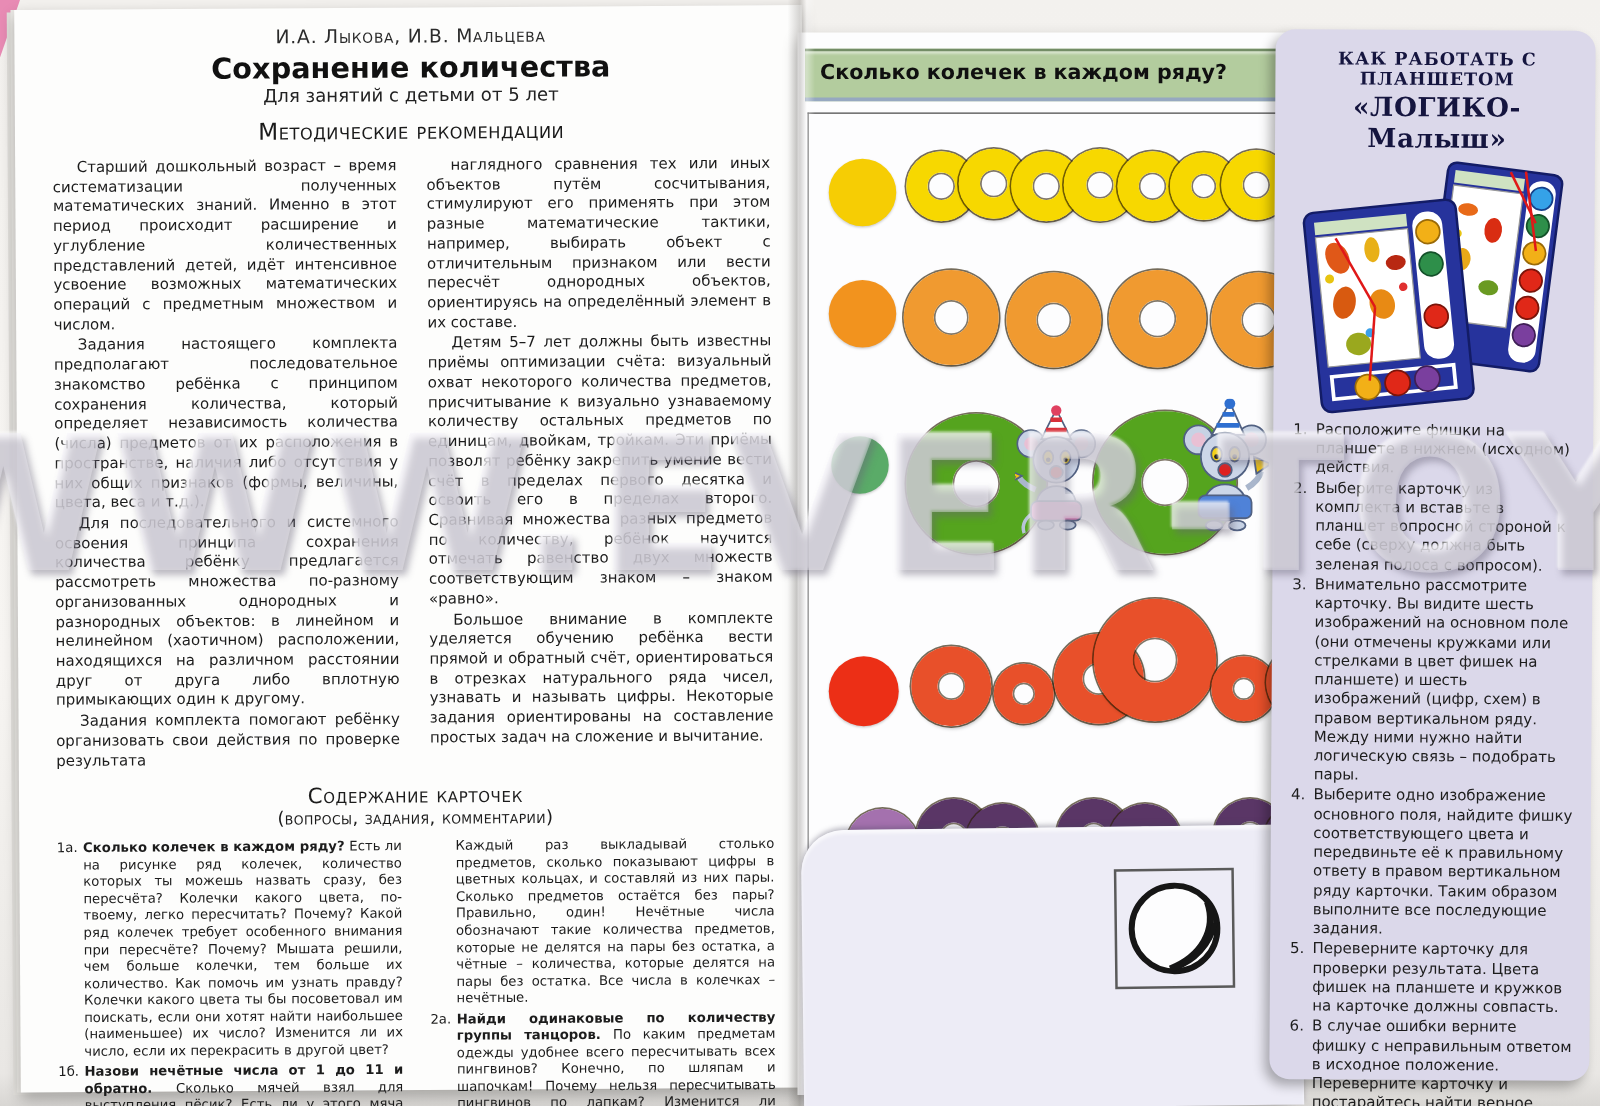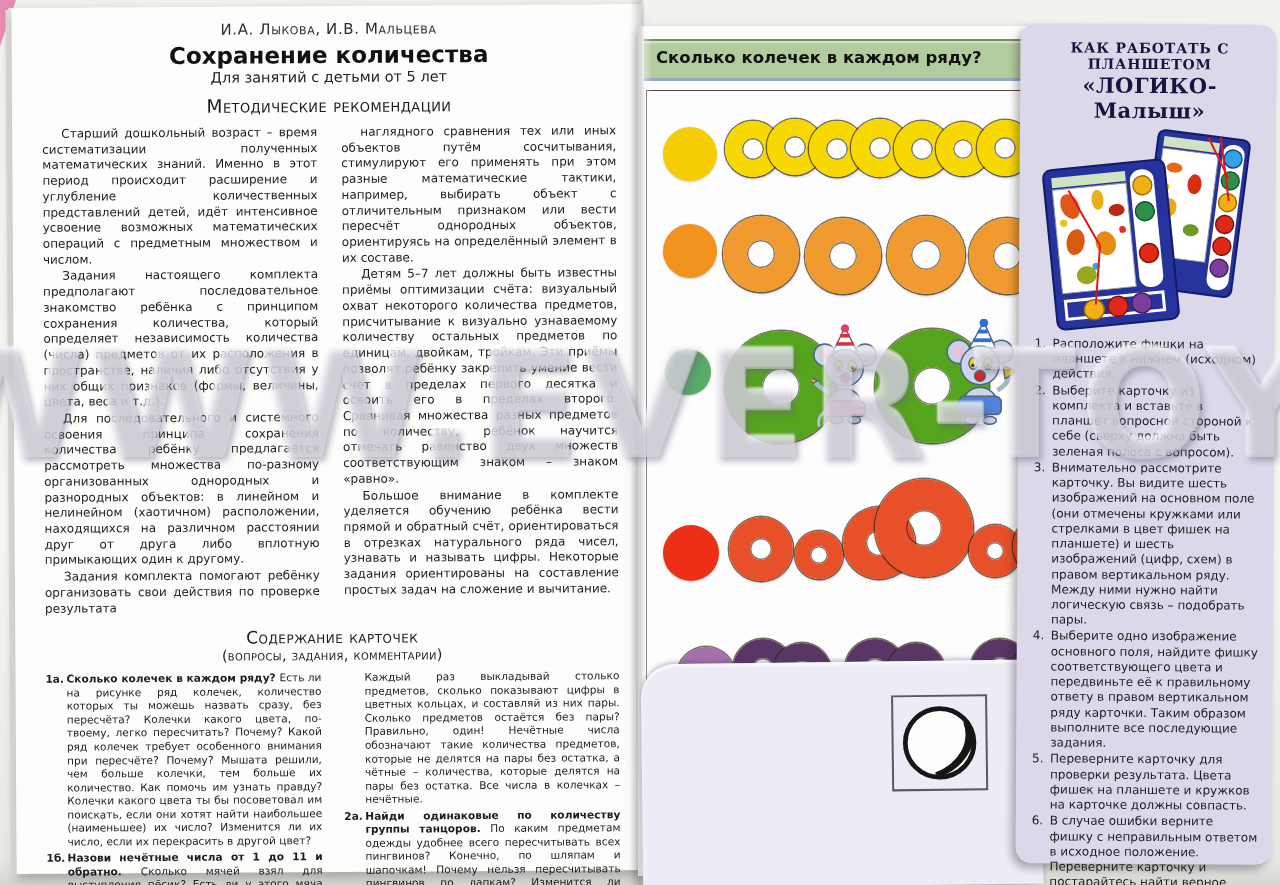--- a/index.html
+++ b/index.html
@@ -22,21 +22,21 @@
   .cols{display:flex;gap:24px;margin-top:9px;}
   .col{width:287px;font-size:12px;line-height:1.31;text-align:justify;}
   .col p{margin:0;text-indent:1.6em;}
   .col p + p{margin-top:1px;}
   .sec2{text-align:center;margin-top:12px;}
   .sec2 .l1{font-variant:small-caps;font-size:17px;letter-spacing:.5px;}
   .sec2 .l2{font-variant:small-caps;font-size:14.5px;letter-spacing:.3px;margin-top:0px;}
   .cards-cols{display:flex;gap:22px;margin-top:8px;}
   .ccol{width:289px;font-size:10.6px;line-height:1.28;text-align:justify;}
   .card-item{position:relative;padding-left:21px;margin-bottom:3px;}
-  .card-item .num{position:absolute;left:0;top:0;font-weight:bold;}
+  .card-item .num{position:absolute;left:0;top:0;font-weight:normal;}
   .card-item b{font-weight:bold;}
   
   .fold{position:absolute;left:630px;top:0;width:22px;height:885px;z-index:1;
     background:linear-gradient(90deg,rgba(0,0,0,0) 0%,rgba(90,85,80,.25) 45%,rgba(255,255,255,.4) 70%,rgba(0,0,0,0) 100%);}
   
   .qcard{position:absolute;left:638px;top:26px;width:392px;height:850px;background:#fdfdfe;
     box-shadow:0 6px 12px rgba(0,0,0,.3);}
   .greenbar{position:absolute;left:6px;top:13px;width:386px;height:37px;background:#b3cc9e;
     border-top:2px solid #738d66;border-bottom:3px solid #96a8c0;box-shadow:inset 0 2px 2px rgba(255,255,255,.5);}
   .greenbar span{display:block;padding:7px 0 0 12px;font-weight:bold;font-size:16.5px;color:#101010;}

